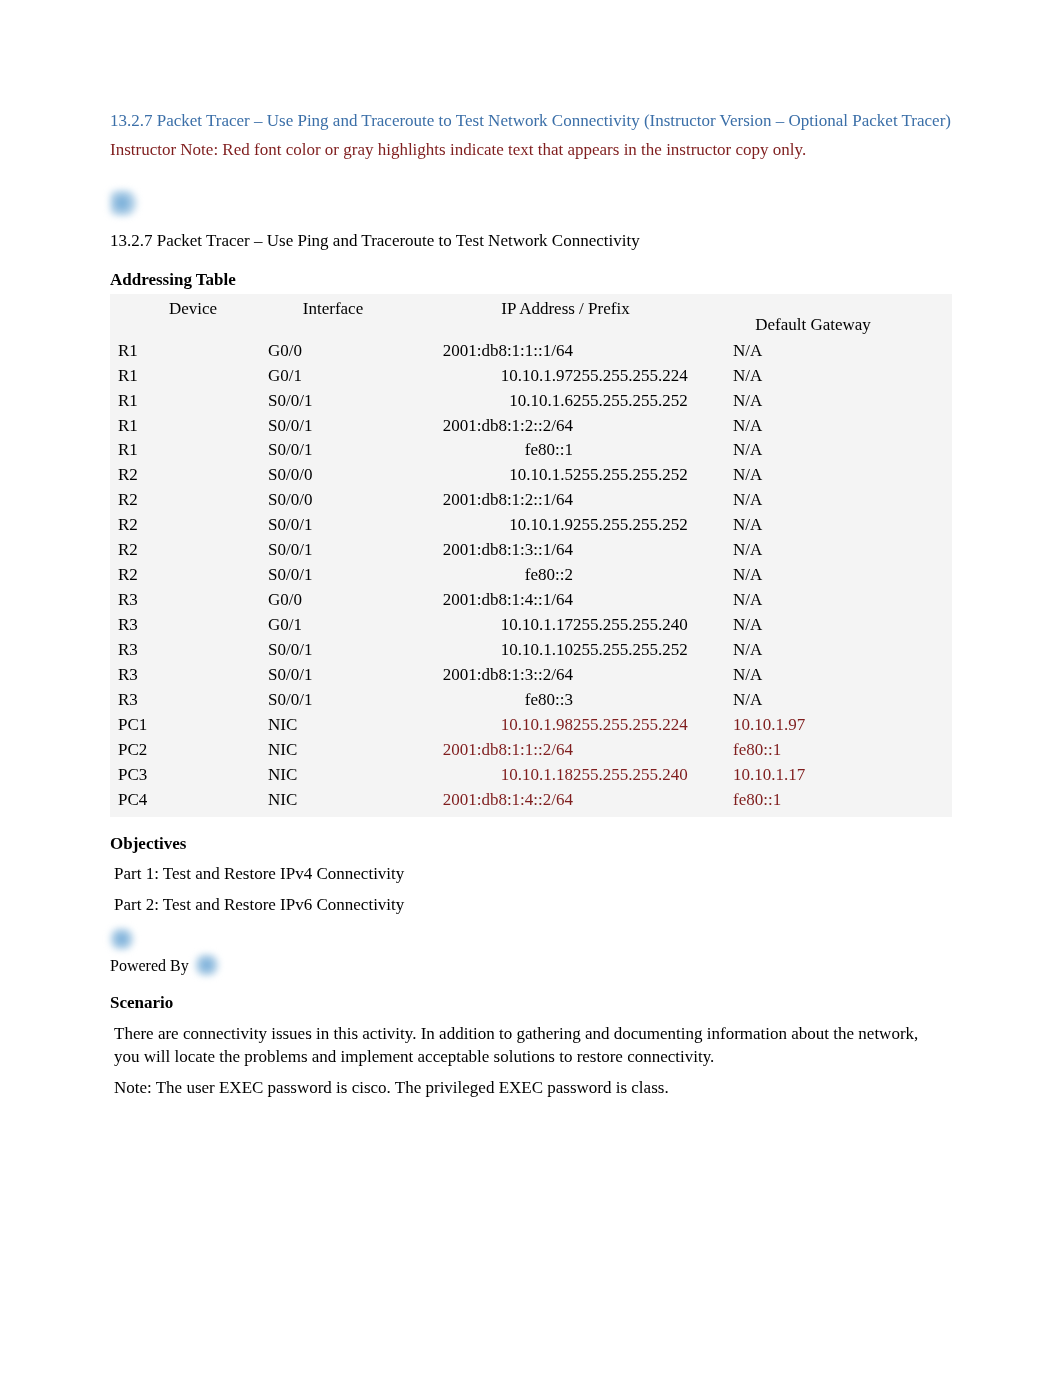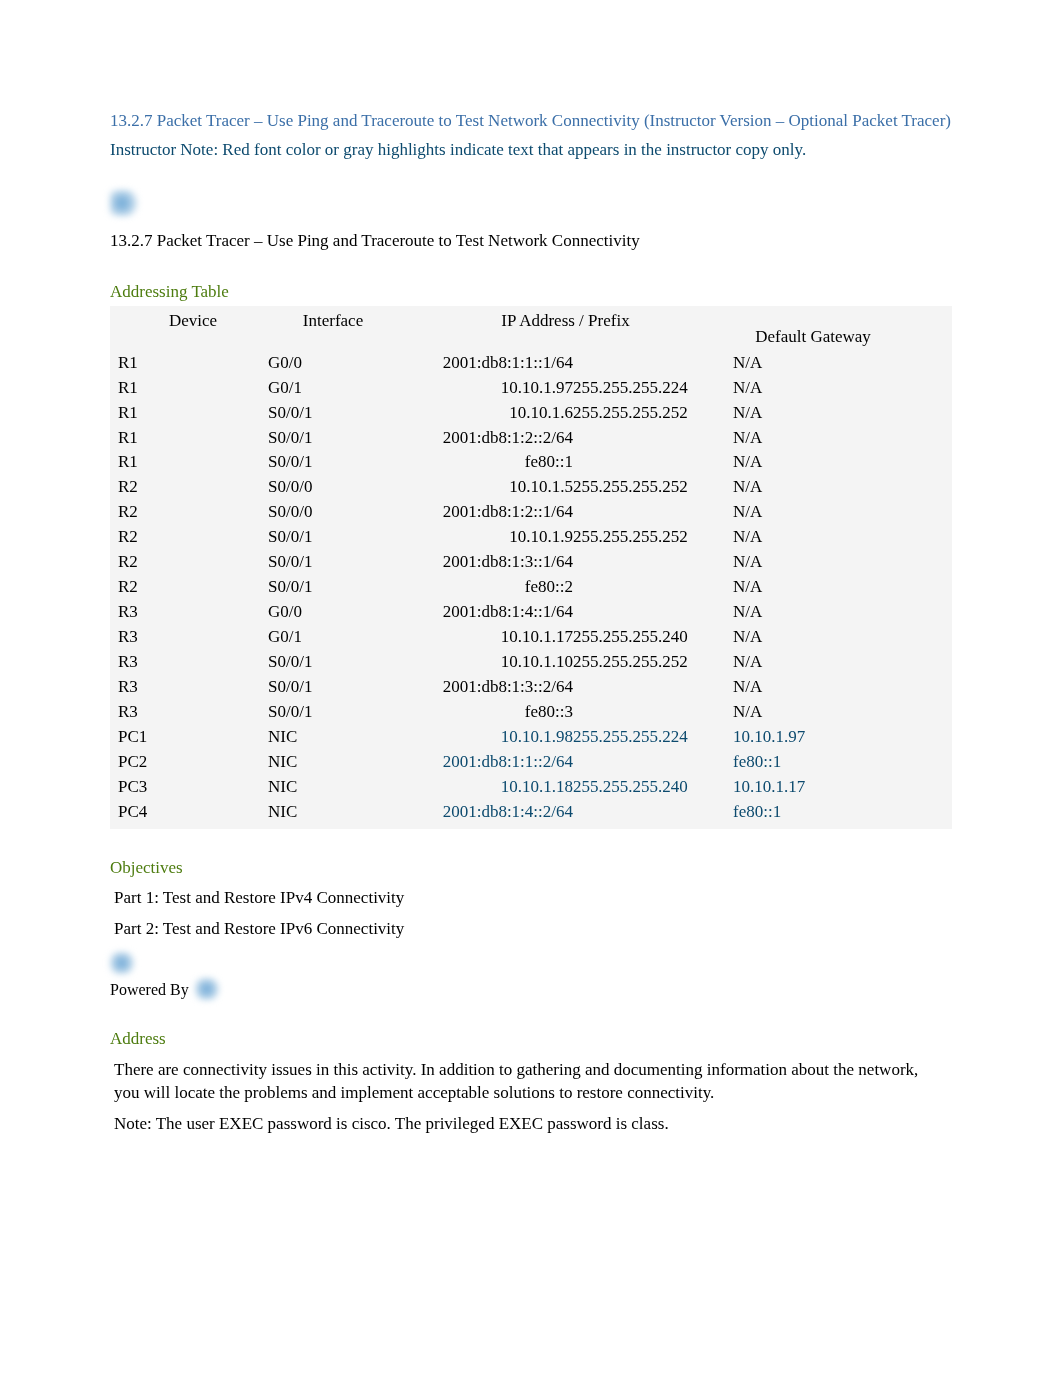--- a/index.html
+++ b/index.html
@@ -7,22 +7,22 @@
     font-size: 17px;
     color: #000;
     background: #fff;
     margin: 0;
     padding: 110px 110px 60px 110px;
     width: 1062px;
     box-sizing: border-box;
     line-height: 1.35;
   }
   .link-blue { color: #3b6fa8; }
-  .red { color: #0c4a6e; }
-  .section-heading { color: #4d7c0f; margin-top: 28px; margin-bottom: 2px; }
+  .red { color: #7f1d1d; }
+  .section-heading { color: #000000; margin-top: 16px; margin-bottom: 2px; font-weight: bold; }
   .table-block {
     background: #f4f4f4;
     padding: 2px 4px 4px 4px;
     margin-top: 2px;
   }
   .th-row { display: flex; }
   .th-row > div { text-align: center; font-weight: normal; padding: 2px 0; }
   .row { display: flex; }
   .row > div { padding: 1px 0; }
   .col-device { width: 150px; padding-left: 4px !important; text-align: left; }
@@ -222,17 +222,17 @@
 <div class="body-para">Part 2: Test and Restore IPv6 Connectivity</div>
 
 <div style="margin-top:10px;">
   <div><span class="blur-icon-sm"></span></div>
   <div class="powered-by">
     <span>Powered By</span>
     <span class="blur-icon-sm"></span>
   </div>
 </div>
 
-<div class="section-heading">Address</div>
+<div class="section-heading">Scenario</div>
 <div class="body-para">There are connectivity issues in this activity. In addition to gathering and documenting information about the network, you will locate the problems and implement acceptable solutions to restore connectivity.</div>
 <div class="body-para">
   <span>Note</span><span>: The user EXEC password is </span><span>cisco</span><span>. The privileged EXEC password is </span><span>class</span><span>.</span>
 </div>
 
 </body></html>

